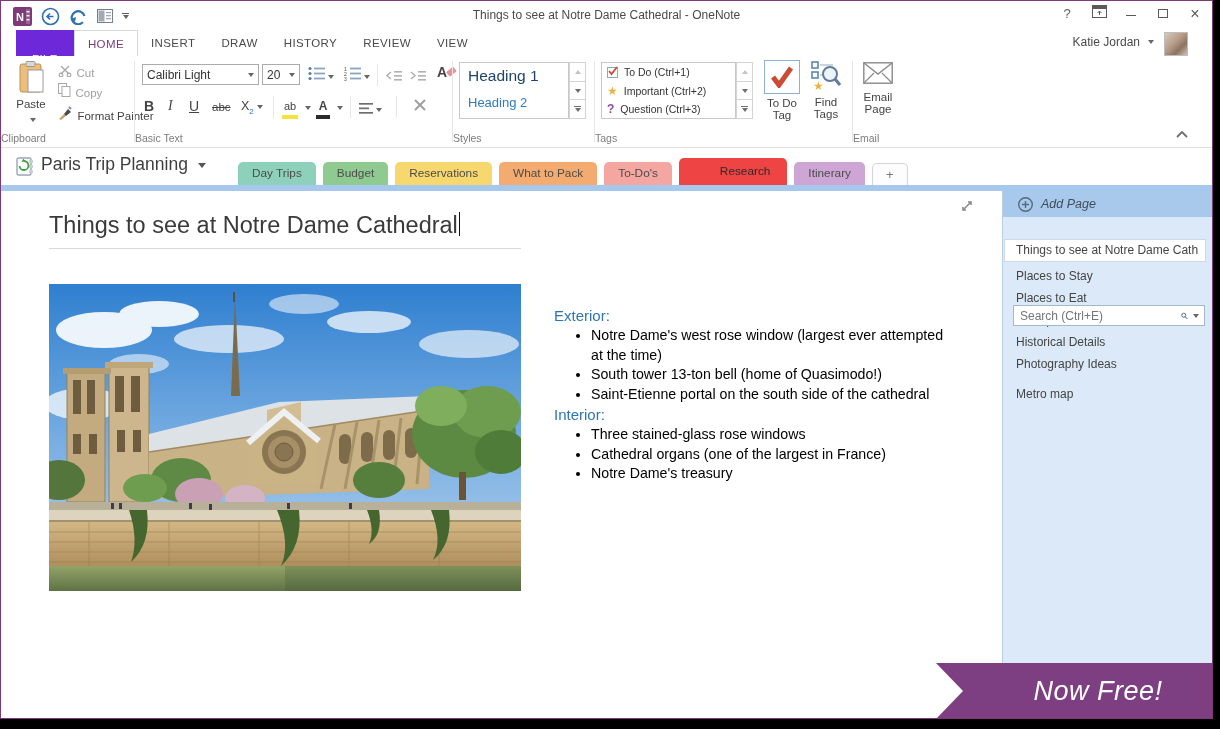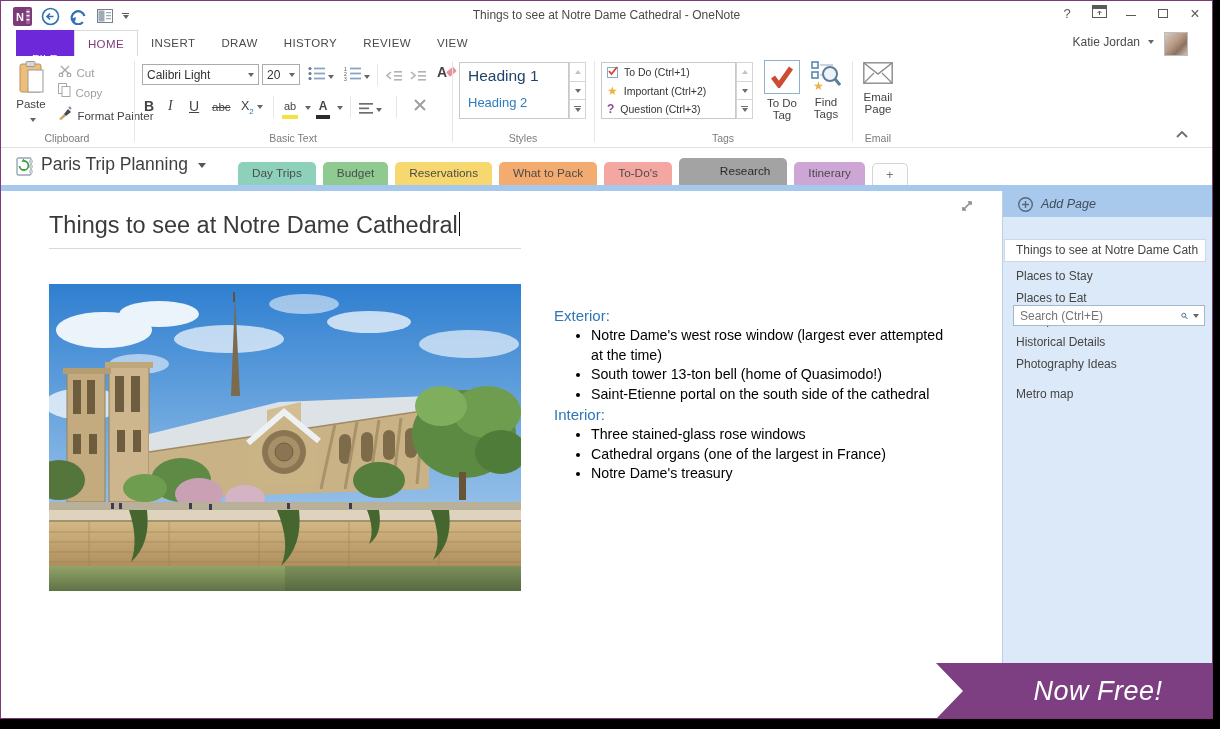--- a/index.html
+++ b/index.html
@@ -27,21 +27,21 @@
   .rtab.file { background:#6d28d9; color:#fff; padding:16px 16px; }
   .rtab.active { background:#fff; color:#7e3a78; border:1px solid #d9d9d9; border-bottom:none; }
   .user { position:absolute; top:5px; right:58px; font-size:12px; color:#4a4a4a; display:flex; align-items:center; gap:5px;}
   .avatar { position:absolute; top:2px; right:24px; width:24px; height:24px; border:1px solid #bdbdbd;
             background:linear-gradient(135deg,#d8cabe 0%,#b79a85 45%,#8d7260 70%,#cfc4bb 100%); }
 
   
   .ribbon { position:absolute; top:55px; left:0; right:0; height:92px; background:#fff;
             border-bottom:1px solid #e1e1e1; z-index:2; }
   .vsep { position:absolute; top:5px; bottom:5px; width:1px; background:#e6e6e6; }
-  .grplabel { position:absolute; bottom:3px; font-size:10.5px; color:#7c7c7c; text-align:center; }
+  .grplabel { position:absolute; bottom:3px; font-size:10.5px; color:#7c7c7c; }
   .ct { display:inline-block; width:0; height:0; border-left:3px solid transparent;
         border-right:3px solid transparent; border-top:4px solid #666; vertical-align:middle; margin-left:3px;}
   .btnlbl { font-size:11.5px; color:#444; }
   .dis { color:#9f9f9f !important; }
   .inbox { border:1px solid #ababab; height:21px; font-size:12px; color:#333; display:flex;
            align-items:center; padding:0 4px; background:#fff; }
   .fmt { font-size:13px; color:#444; display:inline-block; text-align:center; cursor:default; }
   .railbox { border:1px solid #c9c9c9; background:#fff; }
   .rail { position:absolute; width:17px; display:flex; flex-direction:column; }
   .railbtn { flex:1; border:1px solid #d4d4d4; border-top:none; background:#fff;
@@ -415,21 +415,21 @@
     </svg>
     <div class="nbname">
       <span>Paris Trip Planning</span><span class="nbcaret"></span>
     </div>
     <div class="sectabs">
       <div class="stab" style="background: rgb(142, 209, 187);">Day Trips</div>
       <div class="stab" style="background: rgb(143, 203, 144);">Budget</div>
       <div class="stab" style="background: rgb(246, 216, 111);">Reservations</div>
       <div class="stab" style="background: rgb(243, 171, 111);">What to Pack</div>
       <div class="stab" style="background: rgb(244, 166, 160);">To-Do's</div>
-      <div class="stab active" style="background: #a3a3a3; padding-left: 41px;">Research</div>
+      <div class="stab active" style="background: #ef4444; padding-left: 41px;">Research</div>
       <div class="stab" style="background: rgb(205, 166, 213);">Itinerary</div>
       <div class="stab addsec">+</div>
     </div>
     <div class="searchbox">
       <input type="text" placeholder="Search (Ctrl+E)" style="">
       <svg width="14" height="14" viewBox="0 0 14 14" style="margin-right:2px;">
         <circle cx="5.5" cy="5.5" r="4" fill="none" stroke="#33597d" stroke-width="1.7"></circle>
         <path d="M8.5 8.5 L 13 13" stroke="#33597d" stroke-width="2"></path>
       </svg>
       <span class="ct" style="margin-right:5px;"></span>

